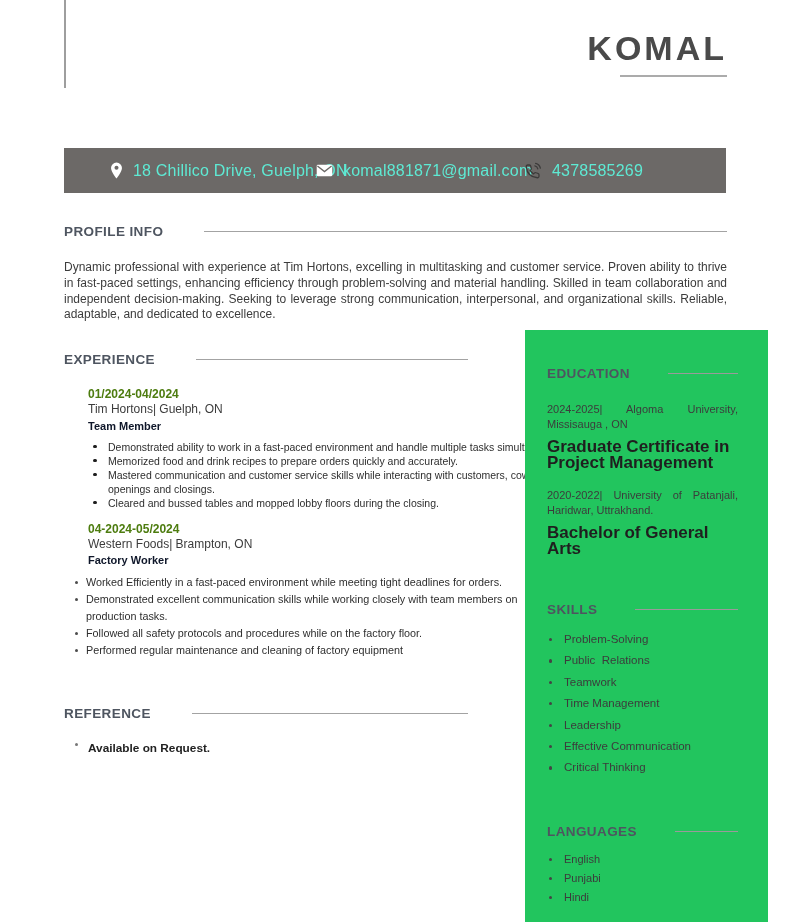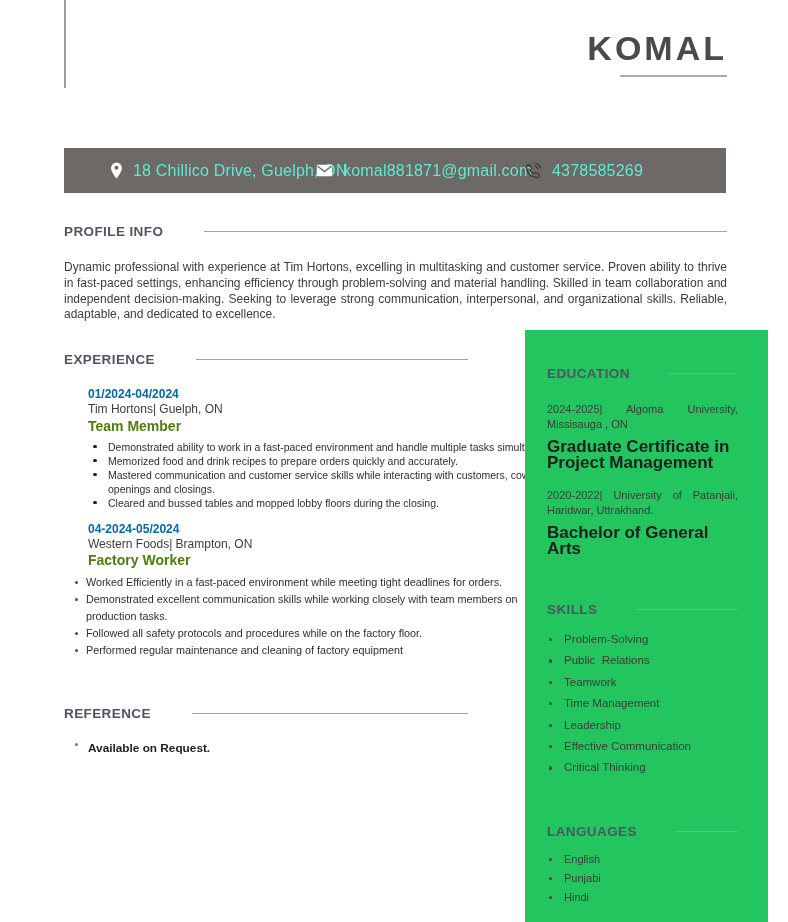--- a/index.html
+++ b/index.html
@@ -44,23 +44,23 @@
   .profile { position:absolute; left:64px; top:224px; width:663px; }
   .profile p {
     margin-top:21px; font-size:12px; line-height:15.8px; color:#3c3c3c;
     text-align:justify; text-align-last:left;
   }
   .experience { position:absolute; left:64px; top:352px; width:663px; }
   .experience .sec-head { width:404px; }
   #jobs { margin-top:20px; }
   .job { margin-left:24px; }
   .job + .job { margin-top:12px; }
-  .job-dates { font-size:12px; font-weight:bold; color:#0369a1; line-height:15px; }
+  .job-dates { font-size:12px; font-weight:bold; color:#4d7c0f; line-height:15px; }
   .job-company { font-size:12px; color:#3c3c3c; line-height:15.5px; }
-  .job-role { font-size:14px; font-weight:bold; color:#4d7c0f; line-height:16px; }
+  .job-role { font-size:11px; font-weight:bold; color:#0f172a; line-height:16px; }
   .bullets { margin-top:6px; }
   .bullet { position:relative; }
   .b-line { white-space:nowrap; font-size:10.5px; color:#2e2e2e; }
   
   .bstyle-0 .bullet { padding-left:20px; }
   .bstyle-0 .b-line { line-height:14px; }
   .bstyle-0 .b-dot { position:absolute; left:5px; top:5px; width:3.5px; height:3.5px; border-radius:50%; background:#1d1d1d; }
   
   .bstyle-1 { margin-left:-13px; }
   .bstyle-1 .bullet { padding-left:11px; }

